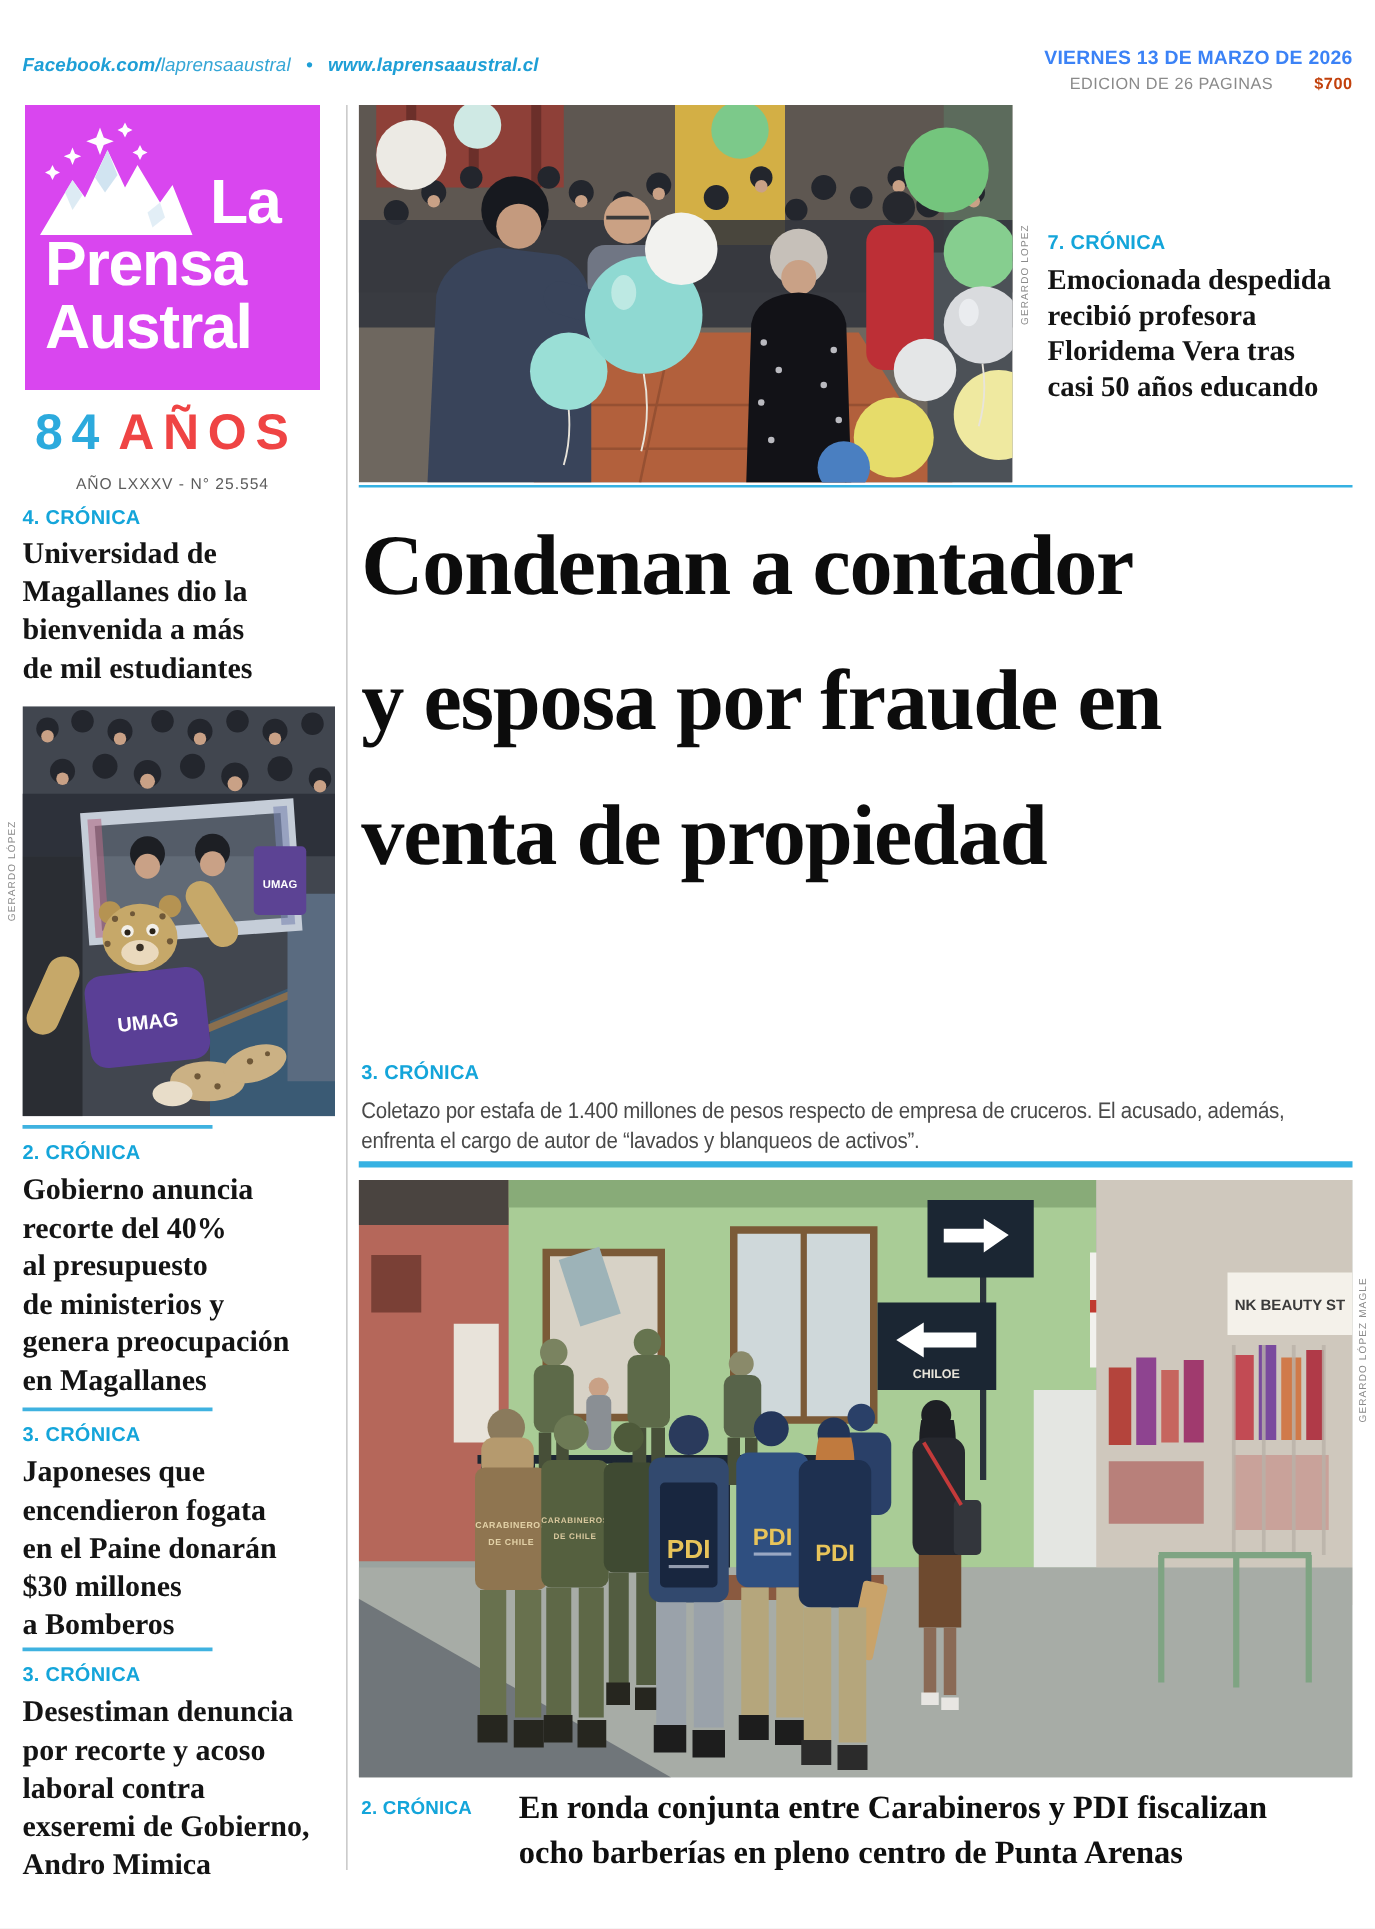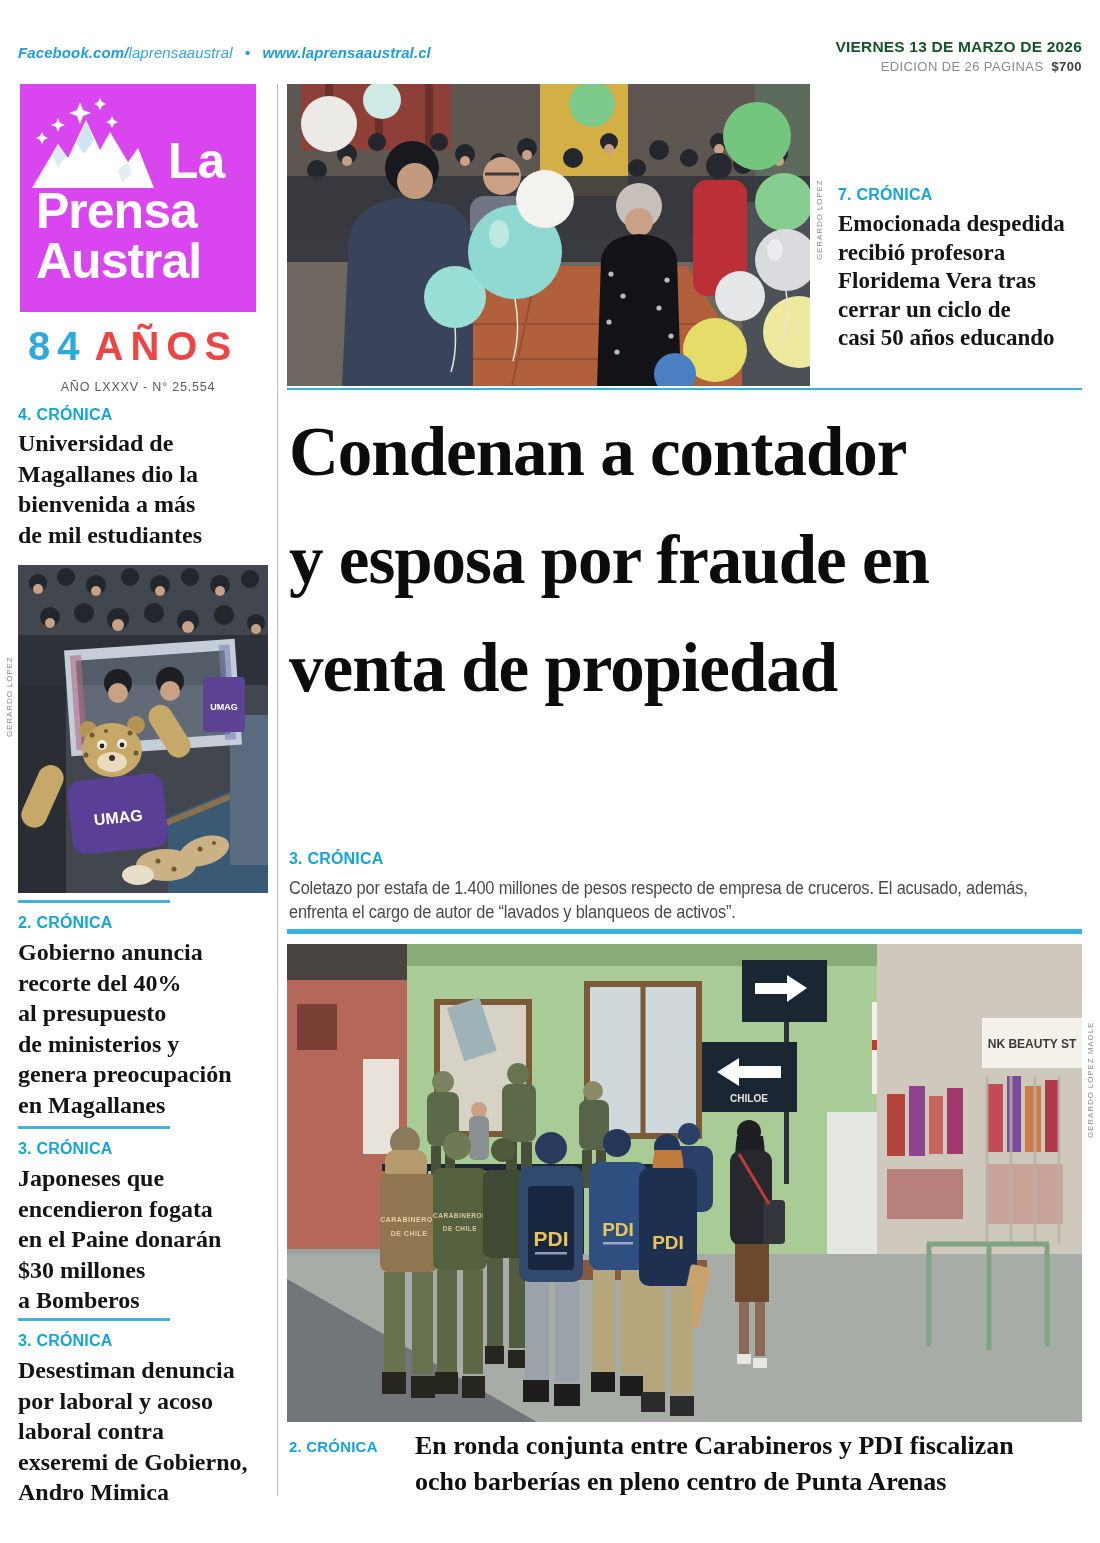--- a/index.html
+++ b/index.html
@@ -3,23 +3,23 @@
 <meta charset="utf-8">
 <style>
   html,body{margin:0;padding:0;background:#e8e8e8;}
   .page{position:relative;width:1100px;height:1543px;background:#ffffff;overflow:hidden;
         font-family:"Liberation Sans",sans-serif;margin:0 auto;}
   
   .social{position:absolute;left:18px;top:44px;font-size:15px;color:#1e9fd6;font-weight:bold;letter-spacing:.1px;font-style:italic;}
   .social .reg{font-weight:normal;color:#35a6d6;}
   .social .bullet{margin:0 8px;}
   .dateblock{position:absolute;right:18px;top:38px;text-align:right;}
-  .date{font-size:15.5px;font-weight:bold;color:#14532d;letter-spacing:.2px;}
+  .date{font-size:15.5px;font-weight:bold;color:#3b82f6;letter-spacing:.2px;}
   .edline{margin-top:3px;font-size:13px;color:#8a8a8a;letter-spacing:.4px;}
-  .edline .price{color:#404040;font-weight:bold;margin-left:8px;}
+  .edline .price{color:#c2410c;font-weight:bold;margin-left:33px;}
   
   .vdivider{position:absolute;left:277px;top:84px;width:1px;height:1412px;background:#bcbcbc;}
   .leftcol{position:absolute;left:18px;top:84px;width:252px;height:1459px;}
   .mainarea{position:absolute;left:287px;top:84px;width:795px;height:1459px;}
   
   .bluebox{position:absolute;left:2px;top:0;width:236px;height:228px;background:#d946ef;}
   .logo-svg{position:absolute;left:8px;top:10px;}
   .mt{position:absolute;color:#fff;font-weight:bold;letter-spacing:-1px;font-size:50px;line-height:1;}
   .mt-la{left:148px;top:52px;}
   .mt-prensa{left:16px;top:102px;}
@@ -217,21 +217,21 @@
       <div class="lh">en el Paine donarán</div>
       <div class="lh">$30 millones</div>
       <div class="lh">a Bomberos</div>
     </div>
 
     <div class="lrule r3"></div>
 
     <div class="kicker pos k4">3. CRÓNICA</div>
     <div class="pos s4">
       <div class="lh">Desestiman denuncia</div>
-      <div class="lh">por laboral y acoso</div>
+      <div class="lh">por recorte y acoso</div>
       <div class="lh">laboral contra</div>
       <div class="lh">exseremi de Gobierno,</div>
       <div class="lh">Andro Mimica</div>
     </div>
   </aside>
 
   <div class="vcredit vc-left">GERARDO LÓPEZ</div>
 
   <main class="mainarea">
 
@@ -320,21 +320,20 @@
         <ellipse cx="488" cy="166" rx="8" ry="11" fill="#eef0f2" opacity="0.8"></ellipse>
         <path d="M228,215 q6,32 -2,62 M499,207 q4,26 -3,50 M168,244 q2,24 -4,44" stroke="#e8e4da" stroke-width="1.5" fill="none"></path>
       </g>
     </svg>
 
     <section class="rightcol">
       <span class="kicker">7. CRÓNICA</span>
       <div class="lh">Emocionada despedida</div>
       <div class="lh">recibió profesora</div>
       <div class="lh">Floridema Vera tras</div>
-      <div class="lh">cerrar un ciclo de</div>
       <div class="lh">casi 50 años educando</div>
     </section>
 
     <div class="hrule thin"></div>
 
     <h1 class="mainhead">
       <div>Condenan a contador</div>
       <div>y esposa por fraude en</div>
       <div>venta de propiedad</div>
     </h1>

